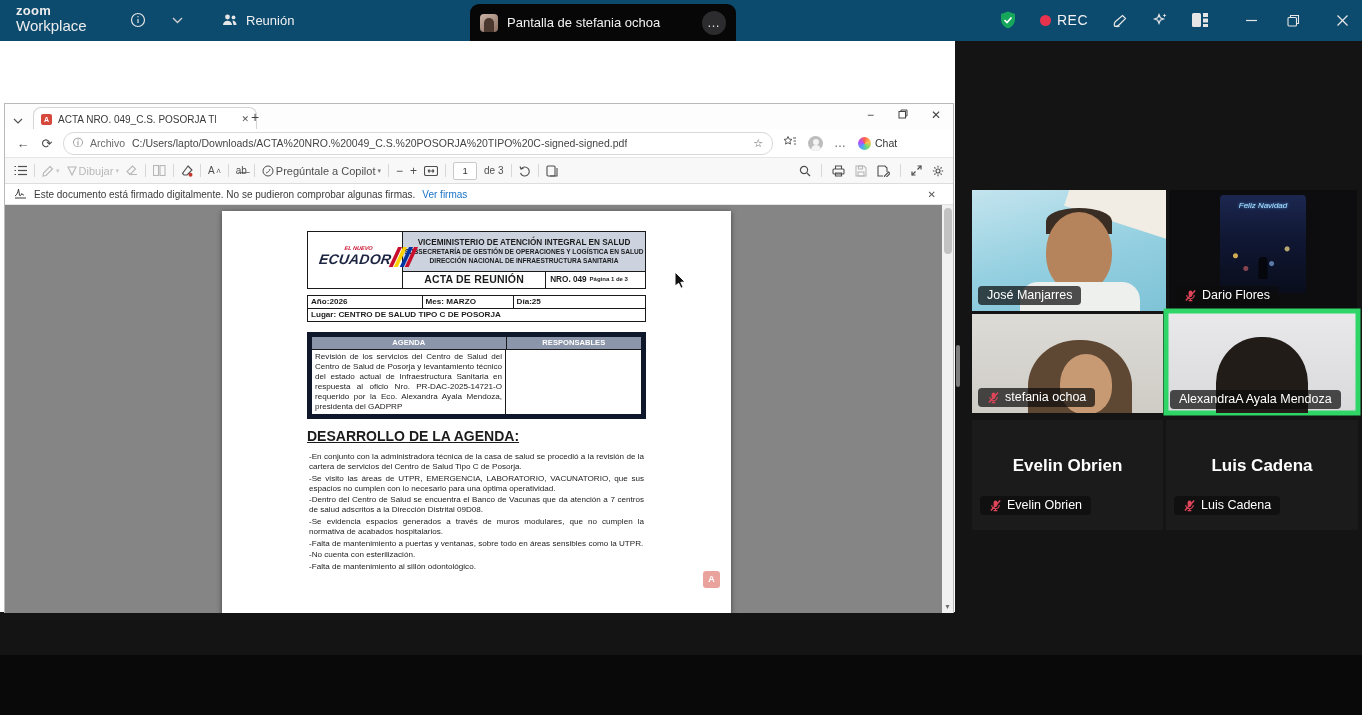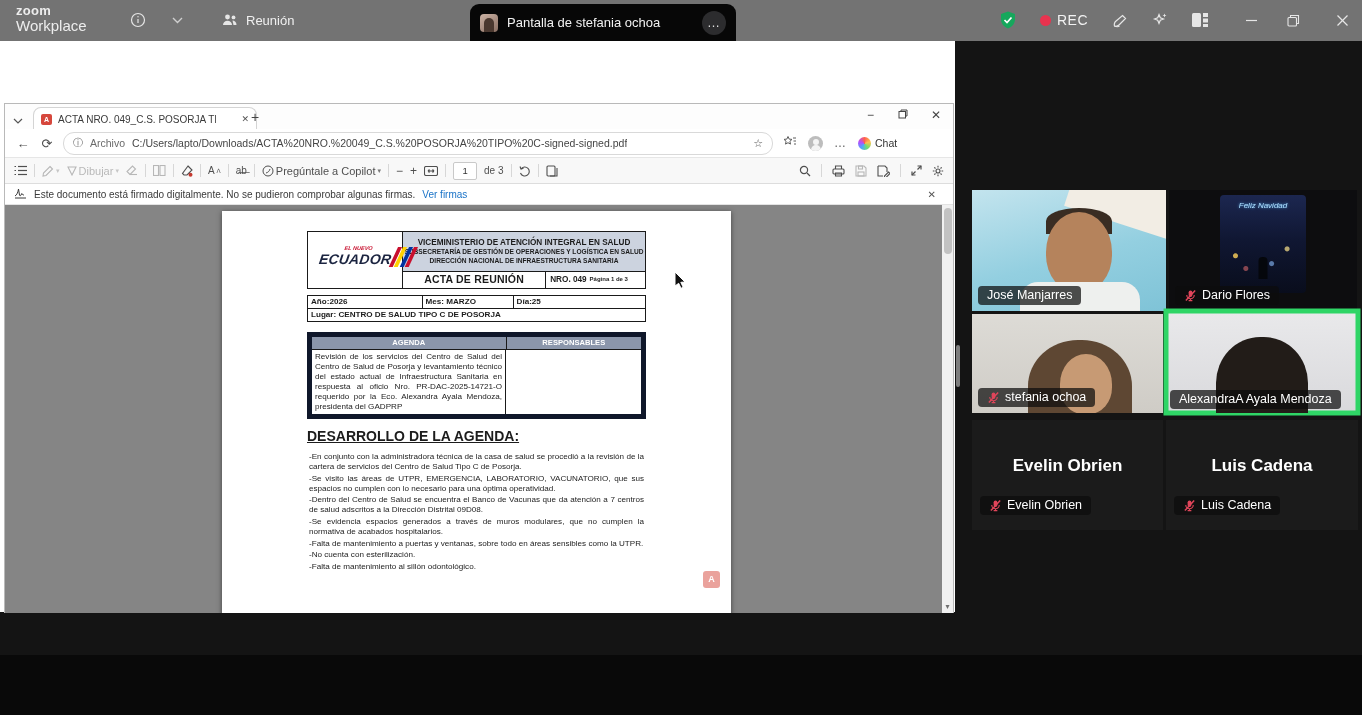--- a/index.html
+++ b/index.html
@@ -1,20 +1,20 @@
 <!DOCTYPE html>
 <html><head>
 <meta charset="utf-8">
 <style>
   html,body{margin:0;padding:0;}
   body{width:1362px;height:715px;position:relative;overflow:hidden;background:#141414;
        font-family:"Liberation Sans",sans-serif;-webkit-font-smoothing:antialiased;}
 
   
-  .topbar{position:absolute;left:0;top:0;width:1362px;height:41px;background:#737373;color:#ededed;}
+  .topbar{position:absolute;left:0;top:0;width:1362px;height:41px;background:#0c4a6e;color:#ededed;}
   .zlogo{position:absolute;left:16px;top:4px;line-height:1;}
   .zlogo .l1{font-size:13px;font-weight:bold;letter-spacing:.3px;}
   .zlogo .l2{font-size:15px;margin-top:1px;}
   .tb-icon{position:absolute;top:8px;width:24px;height:24px;display:flex;align-items:center;justify-content:center;color:#e6e6e6;}
   .meet-tab{position:absolute;left:212px;top:6px;height:28px;display:flex;align-items:center;gap:8px;padding:0 10px;border-radius:6px;font-size:13px;color:#f0f0f0;}
   .share-tab{position:absolute;left:470px;top:4px;width:246px;height:37px;background:#070707;border-radius:9px 9px 0 0;display:flex;align-items:center;gap:9px;padding:0 10px;font-size:13px;color:#f2f2f2;}
   .share-tab .avatar{width:18px;height:18px;border-radius:4px;background:linear-gradient(145deg,#cbb2a4,#8a6f63);flex:0 0 auto;position:relative;overflow:hidden;}
   .share-tab .avatar::after{content:"";position:absolute;left:4px;top:4px;width:10px;height:14px;border-radius:5px 5px 0 0;background:#4a382f;}
   .tab-more{margin-left:auto;width:24px;height:24px;border-radius:50%;background:#2c2c2e;display:flex;align-items:center;justify-content:center;font-size:13px;letter-spacing:1px;color:#ddd;}
   .rec-dot{position:absolute;left:1040px;top:15px;width:11px;height:11px;border-radius:50%;background:#e8334f;}

